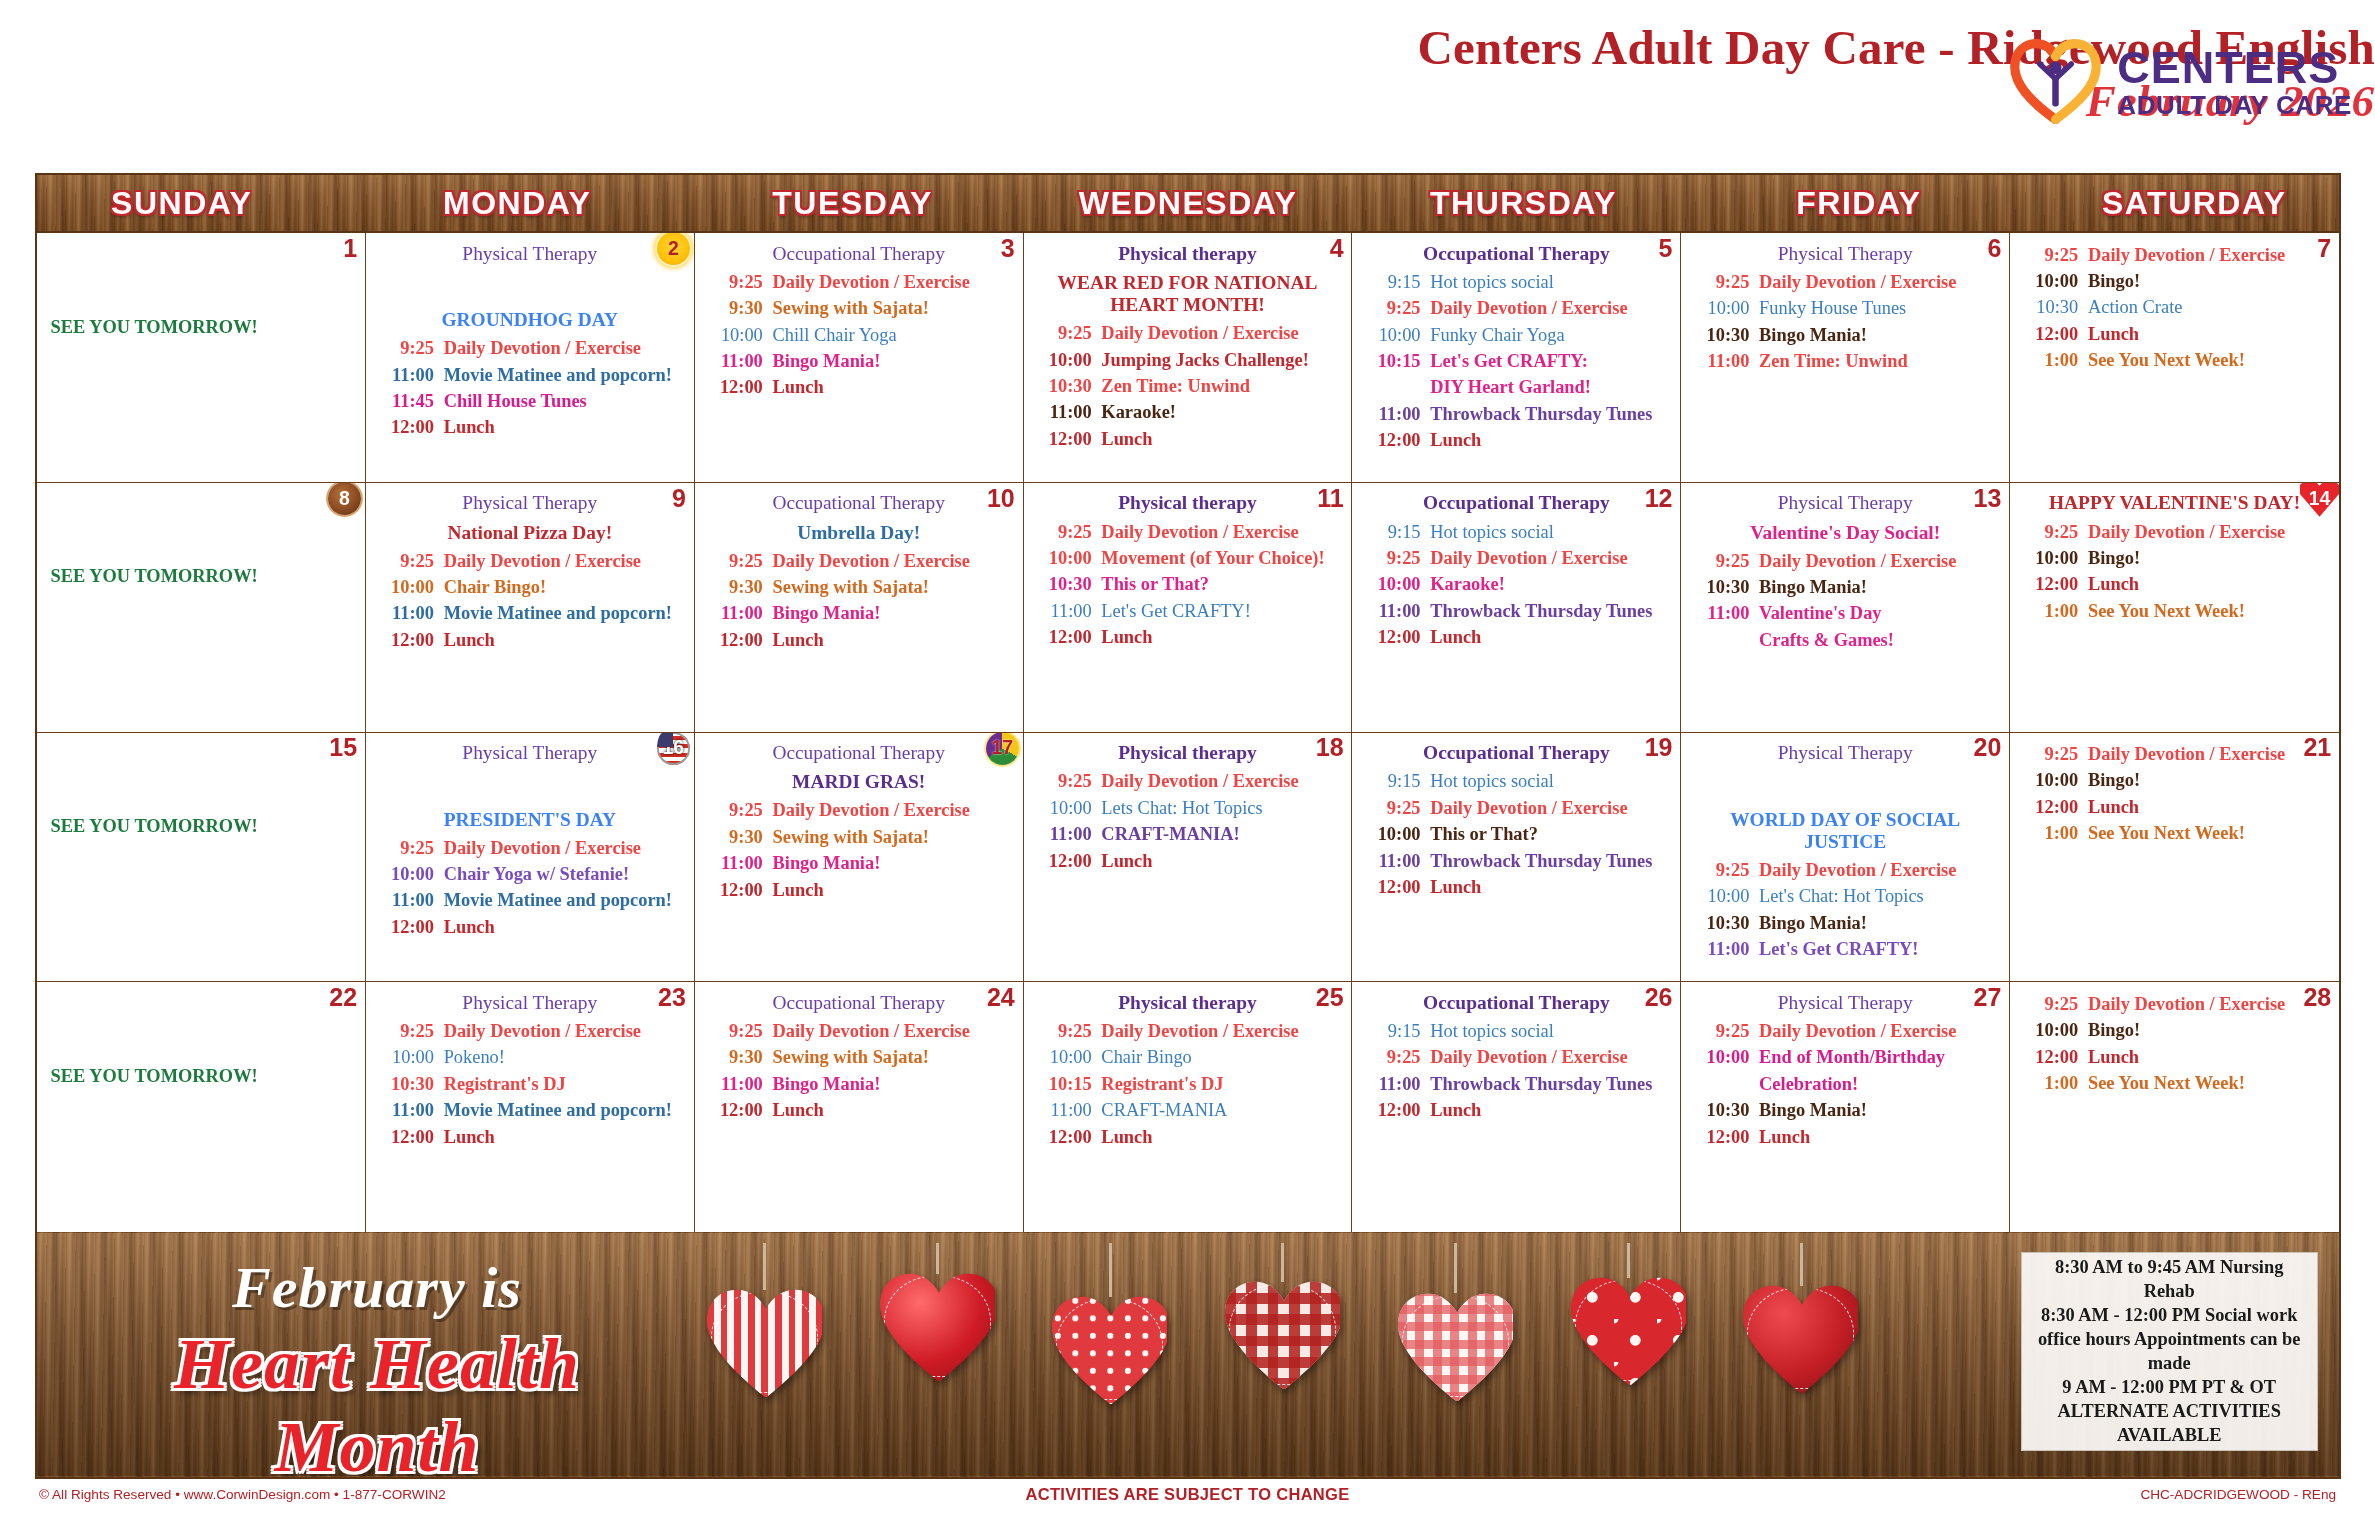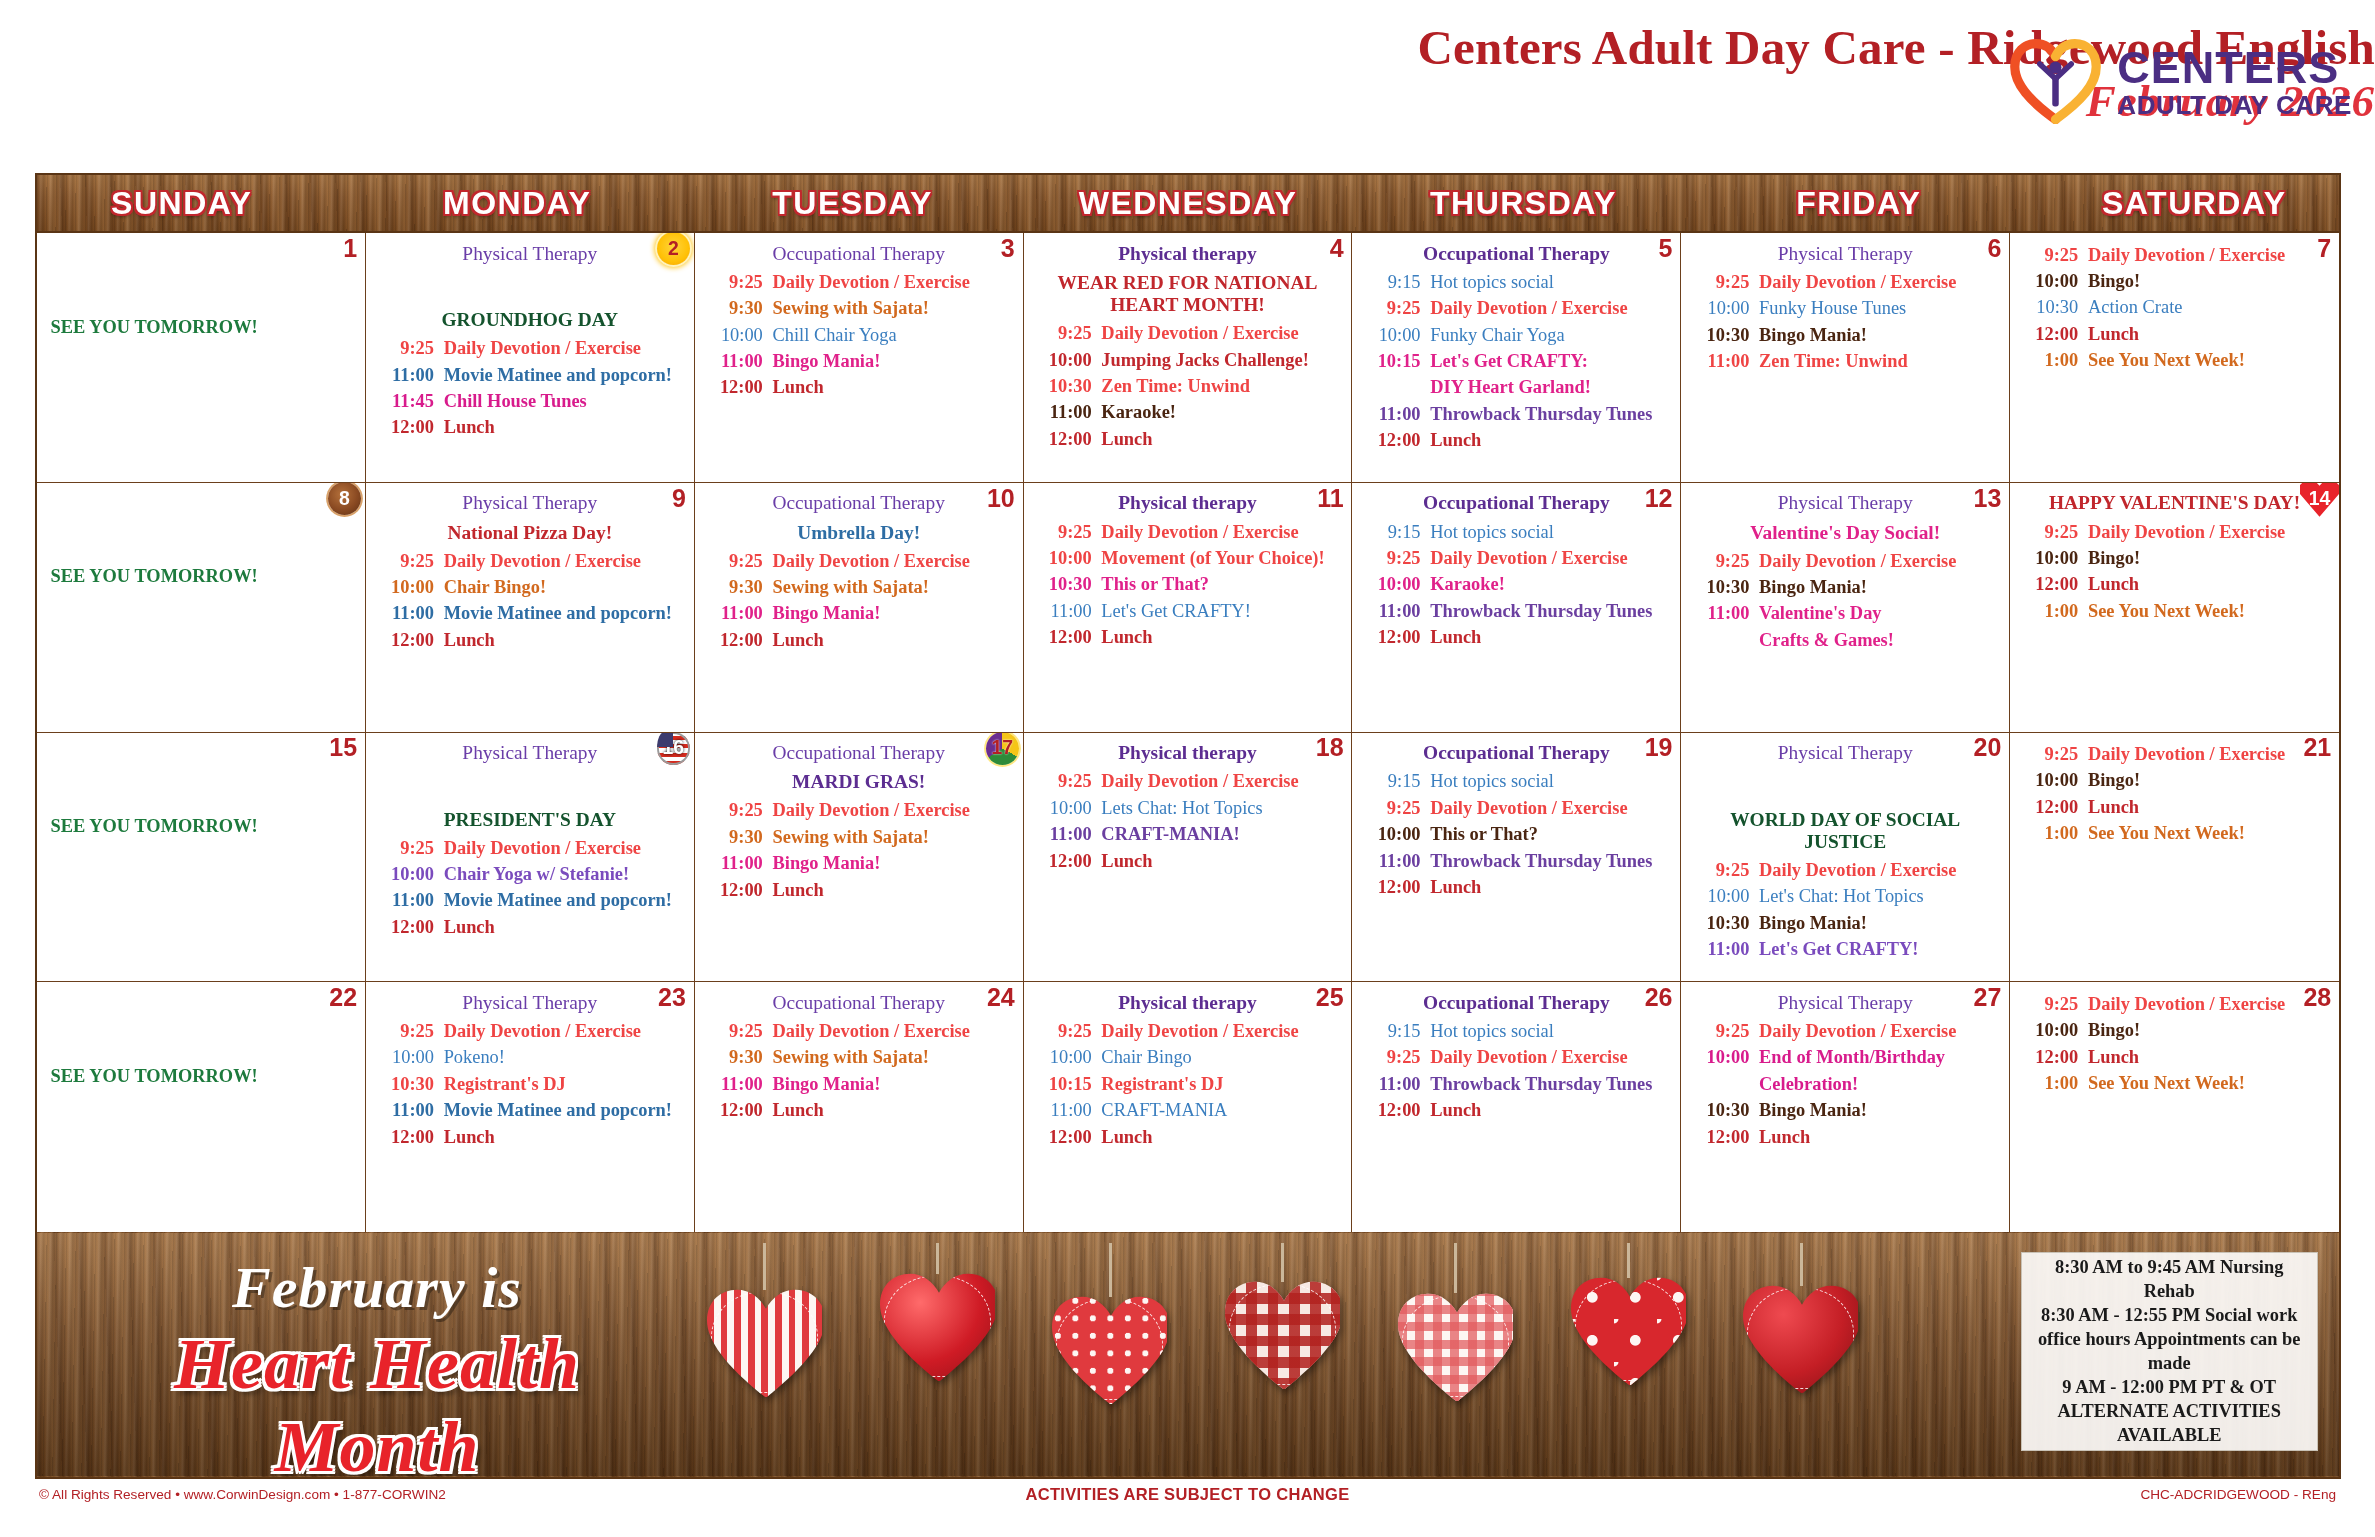--- a/index.html
+++ b/index.html
@@ -169,21 +169,21 @@
   .seeyou {
     font-size:18.4px; color:#1d7a3d; font-weight:bold;
     margin-top:74px; padding-left:5.8px;
   }
 
   
   .c-purple  { color:#6a3da8; }
   .c-purple2 { color:#5c2d91; font-weight:bold; }
   .c-green   { color:#ef4444; font-weight:bold; }
   .c-red     { color:#c1272d; font-weight:bold; }
-  .c-maroon  { color:#14532d; font-weight:bold;margin-top:44px; }
+  .c-maroon  { color:#3b82f6; font-weight:bold;margin-top:44px; }
   .c-blue    { color:#2e6da4; font-weight:bold; }
   .c-blue2   { color:#3a7ebf; }
   .c-pink    { color:#e0218a; font-weight:bold; }
   .c-magenta { color:#d81b8c; font-weight:bold; }
   .c-orange  { color:#d2691e; font-weight:bold; }
   .c-brown   { color:#4a2511; font-weight:bold; }
   .c-plum    { color:#6b3fa0; font-weight:bold; }
   .c-vio     { color:#7a4bbd; font-weight:bold; }
 
   
@@ -973,21 +973,21 @@
             <div class="hshapefull" style="background: radial-gradient(circle at 35% 28%, rgb(239, 74, 80) 0%, rgb(196, 30, 37) 55%, rgb(125, 15, 20) 100%);"></div>
             <div class="stitch"></div>
           </div>
         </div>
       </div>
 
     <div id="infobox">
       <div class="it">
           <div>8:30 AM  to 9:45 AM Nursing</div>
           <div>Rehab</div>
-          <div>8:30 AM - 12:55 PM Social work</div>
+          <div>8:30 AM - 12:00 PM Social work</div>
           <div>office hours Appointments can be</div>
           <div>made</div>
           <div>9 AM - 12:00 PM PT &amp; OT</div>
           <div>ALTERNATE ACTIVITIES</div>
           <div>AVAILABLE</div>
         </div>
     </div>
   </div>
 </div>
 

